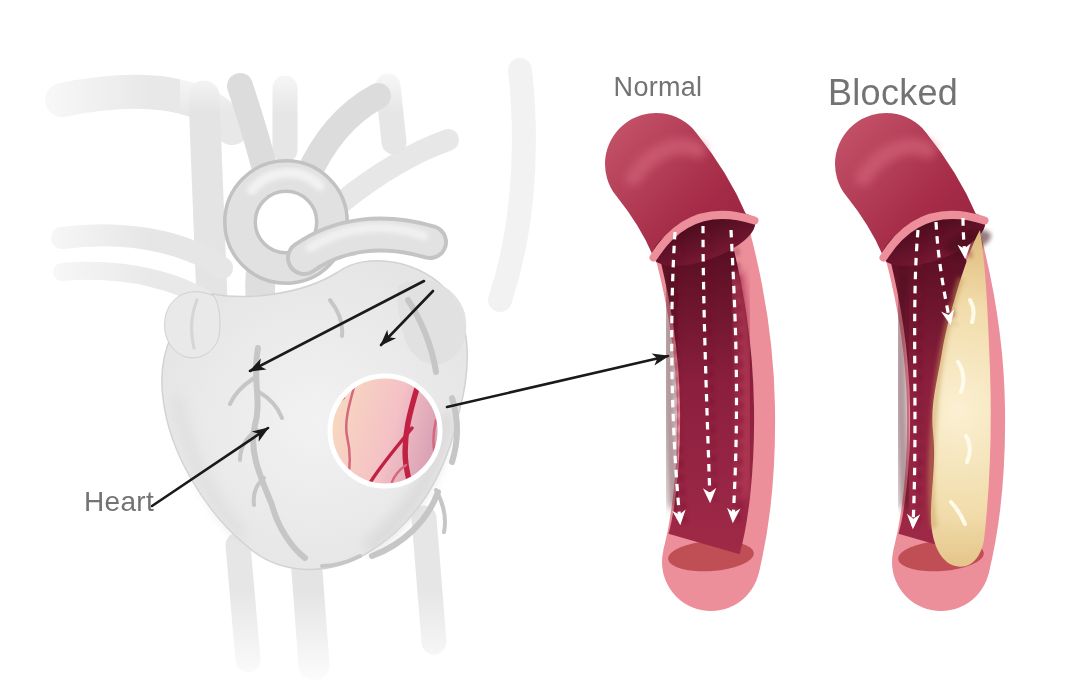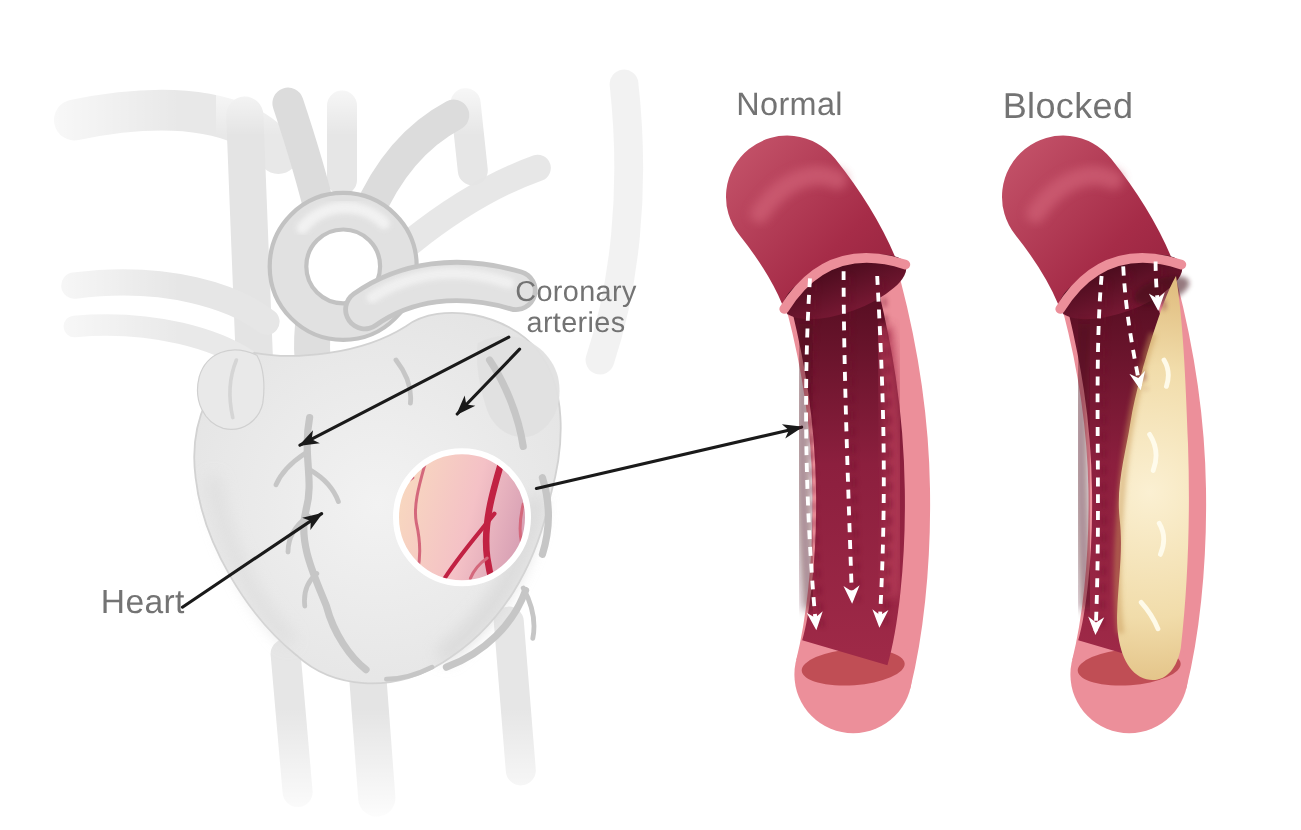--- a/index.html
+++ b/index.html
@@ -4,21 +4,21 @@
 <style>
   html,body{margin:0;padding:0;background:#fff;}
   .stage{position:relative;width:1084px;height:692px;background:#fff;overflow:hidden;
          font-family:"Liberation Sans",sans-serif;}
   .stage svg{position:absolute;left:0;top:0;}
   .lbl{position:absolute;color:#737373;font-weight:500;letter-spacing:.3px;user-select:none;}
   .lbl span{display:block;}
   .lbl-coronary{left:418px;top:231px;width:124px;text-align:center;font-size:24px;line-height:26px;}
   .lbl-heart{left:84px;top:486px;font-size:28px;}
   .lbl-normal{left:596px;top:72px;width:124px;text-align:center;font-size:27px;}
-  .lbl-blocked{left:828px;top:72px;width:124px;text-align:center;font-size:30px;}
+  .lbl-blocked{left:828px;top:72px;width:124px;text-align:center;font-size:36px;}
 </style>
 </head>
 <body>
 
 <div class="stage">
 <svg width="1084" height="692" viewBox="0 0 1084 692">
   <defs>
     <linearGradient id="tubeGrad" gradientUnits="userSpaceOnUse" x1="20" y1="10" x2="175" y2="160">
       <stop offset="0" stop-color="#c14f66"></stop>
       <stop offset="0.5" stop-color="#a62c48"></stop>
@@ -183,24 +183,20 @@
     <path d="M74,150 C69,218 70,300 76,388" stroke="#4b0c1e" stroke-width="12" fill="none" opacity="0.5" filter="url(#blur4)"></path>
     <g fill="none" stroke-width="3.2" stroke-dasharray="7.5 6.5">
       <path d="M90.5,112 C83.5,190 90.5,292 85.5,406 M108.5,104 C110.5,140 116.5,172 122.5,202 M135.5,100 C135.5,112 136.5,124 137.5,136" stroke="#6d1027" opacity="0.5" filter="url(#blur2)" transform="translate(2.5,2.5)"></path>
       <path d="M88,110 C81,190 88,292 83,406" marker-end="url(#flowHead)" stroke="#ffffff"></path>
       <path d="M106,102 C108,140 114,172 120,202" marker-end="url(#flowHead)" stroke="#ffffff"></path>
       <path d="M133,98 C133,112 134,124 135,136" marker-end="url(#flowHead)" stroke="#ffffff"></path>
     </g>
   </g>
 </svg>
 
-  <div class="lbl lbl-coronary">
-    <span>Coronary</span>
-    <span>arteries</span>
-  </div>
   <div class="lbl lbl-heart">
     <span>Heart</span>
   </div>
   <div class="lbl lbl-normal">
     <span>Normal</span>
   </div>
   <div class="lbl lbl-blocked">
     <span>Blocked</span>
   </div>
 </div>

